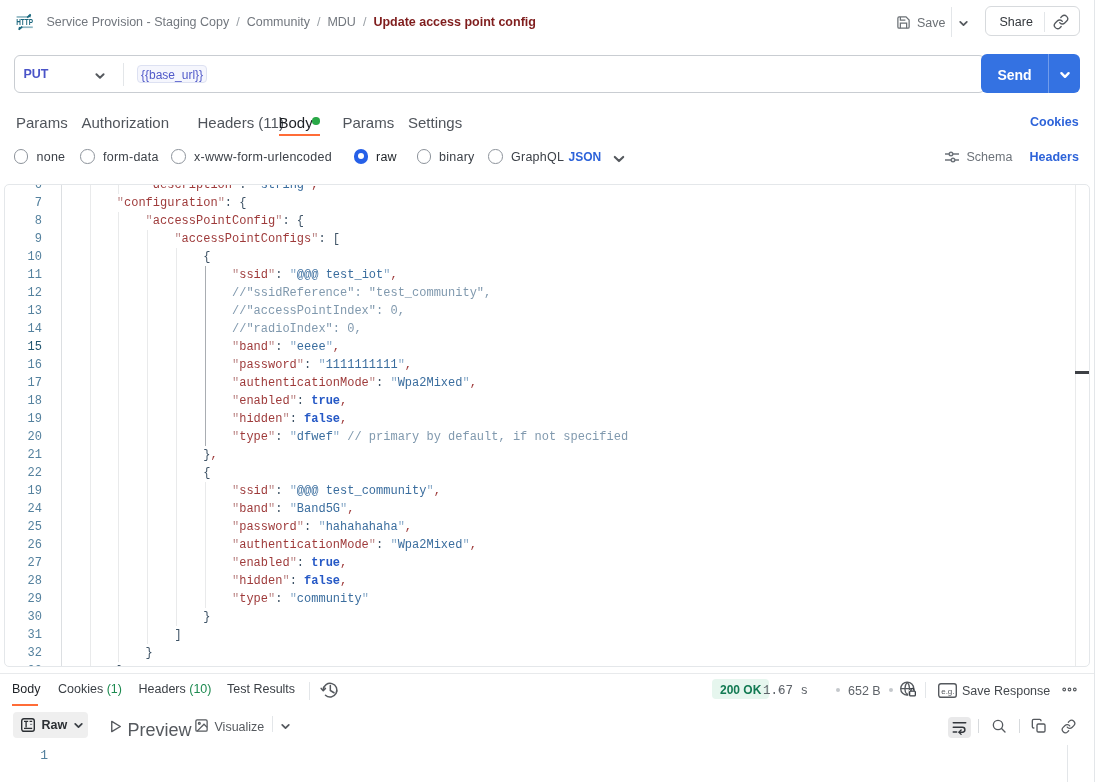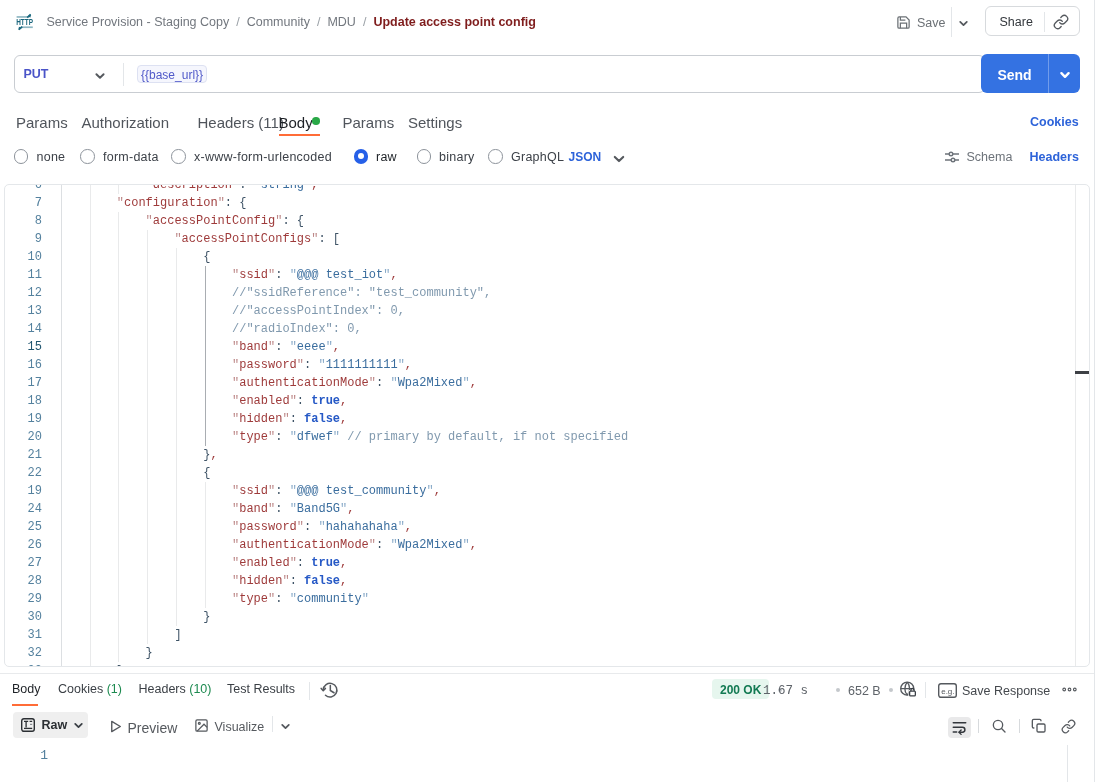--- a/index.html
+++ b/index.html
@@ -57,21 +57,21 @@
 #rsp-underline { position:absolute; left:12px; top:703.5px; width:26px; height:2px; background:#ff6c37; }
 #rsp-sep1 { position:absolute; left:309px; top:682px; width:1px; height:18px; background:#e3e6e9; }
 #status-pill { position:absolute; left:711.5px; top:679px; height:20px; padding:4px 7.5px 3px 8.5px; background:#e6f6ee; border-radius:4px; font-size:12px; font-weight:bold; color:#127a52; }
 .sdot { position:absolute; top:687.5px; width:4px; height:4px; border-radius:50%; background:#c4c8cc; }
 .stxt { position:absolute; top:683.5px; font-size:12.5px; color:#5f646a; }
 #rsp-sep2 { position:absolute; left:925px; top:682px; width:1px; height:16px; background:#e3e6e9; }
 #saveresp { position:absolute; left:962px; top:683.5px; font-size:12.5px; color:#44484d; }
 
 #rawbtn { position:absolute; left:13px; top:712px; width:75px; height:26px; background:#efefef; border-radius:4px; }
 #rawbtn .txt { position:absolute; left:28.5px; top:6px; font-size:12.5px; font-weight:bold; color:#2b2f33; }
-#prev-label { position:absolute; left:127.5px; top:719.5px; font-size:14px; color:#55595e; }
+#prev-label { position:absolute; left:127.5px; top:719.5px; font-size:18px; color:#55595e; }
 #viz-label { position:absolute; left:214.5px; top:719.5px; font-size:12.5px; color:#55595e; }
 #viz-sep { position:absolute; left:272px; top:716px; width:1px; height:16px; background:#e3e6e9; }
 #wrapbtn { position:absolute; left:948px; top:717px; width:23px; height:21px; background:#e9e9ea; border-radius:4px; }
 #icon-sep1 { position:absolute; left:978px; top:719px; width:1px; height:14px; background:#d7dadd; }
 #icon-sep2 { position:absolute; left:1019px; top:719px; width:1px; height:14px; background:#d7dadd; }
 #rsp-ln1 { position:absolute; left:31px; top:746px; width:17px; text-align:right; font-family:"Liberation Mono", monospace; font-size:13px; color:#54819e; line-height:19px; }
 #rsp-track { position:absolute; left:1067px; top:745px; width:1px; height:37px; background:#e3e6e9; }
 </style>
 </head>
 <body>

